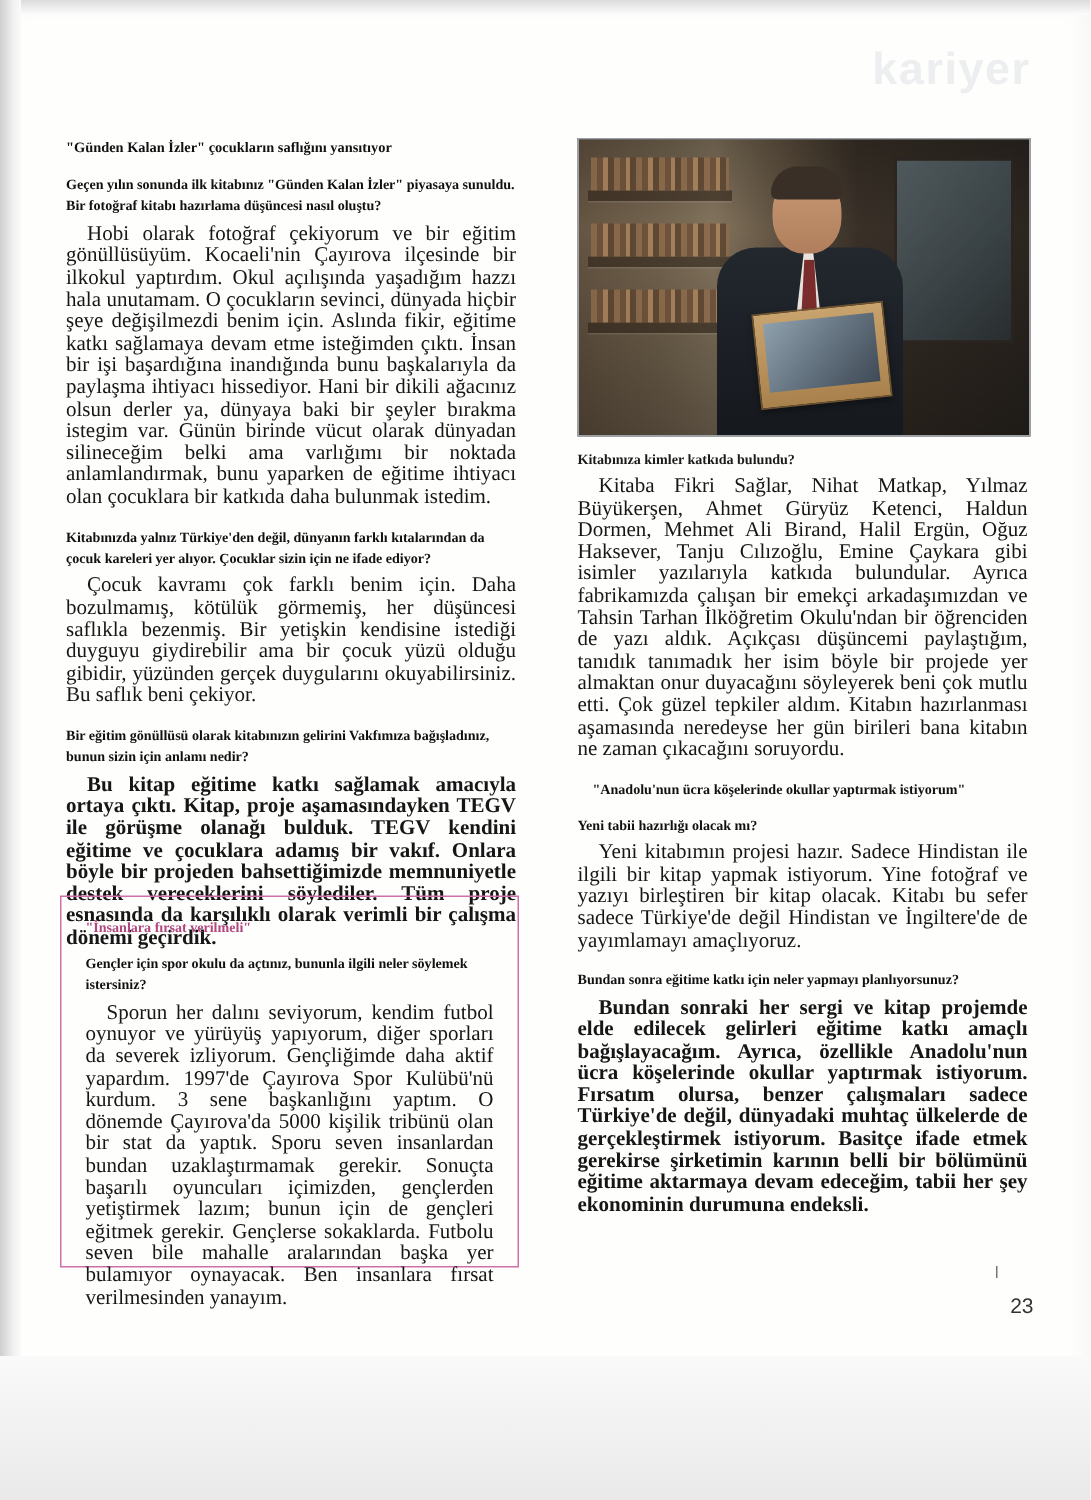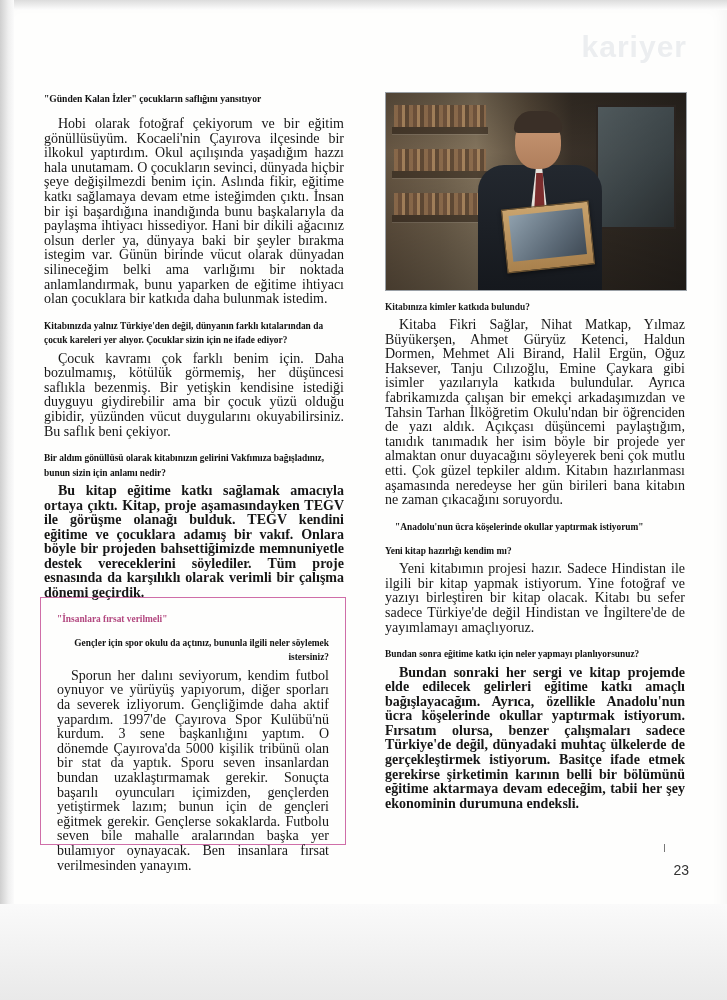--- a/index.html
+++ b/index.html
@@ -230,21 +230,21 @@
     box-sizing: border-box;
     padding: 16px 16px 10px 16px;
   }
   .pullquote .pq-title {
     font-family: "Liberation Serif", serif;
     font-weight: bold;
     font-size: 9.4px;
     color: #b2477f;
     margin: 0 0 12px 0;
   }
-  .pullquote .question { color: #111; text-align: right; }
+  .pullquote .question { color: #111; }
   .pullquote .para { margin-bottom: 16px; }
 
   .subhead-accent {
     font-family: "Liberation Serif", serif;
     font-weight: bold;
     font-size: 9.4px;
     line-height: 14px;
     color: #111;
     margin: 0 0 10px 0;
     text-indent: 10px;
@@ -273,26 +273,27 @@
 <div class="page">
   <div class="top-strip"></div>
   <div class="left-strip"></div>
   <div class="bottom-band"></div>
 
   <div class="masthead-ghost">kariyer</div>
 
   <div class="col-left">
     <p class="headline">"Günden Kalan İzler" çocukların saflığını yansıtıyor</p>
 
+    <p class="question">Geçen yılın sonunda ilk kitabınız "Günden Kalan İzler" piyasaya sunuldu. Bir fotoğraf kitabı hazırlama düşüncesi nasıl oluştu?</p>
     <p class="para">Hobi olarak fotoğraf çekiyorum ve bir eğitim gönüllüsüyüm. Kocaeli'nin Çayırova ilçesinde bir ilkokul yaptırdım. Okul açılışında yaşadığım hazzı hala unutamam. O çocukların sevinci, dünyada hiçbir şeye değişilmezdi benim için. Aslında fikir, eğitime katkı sağlamaya devam etme isteğimden çıktı. İnsan bir işi başardığına inandığında bunu başkalarıyla da paylaşma ihtiyacı hissediyor. Hani bir dikili ağacınız olsun derler ya, dünyaya baki bir şeyler bırakma istegim var. Günün birinde vücut olarak dünyadan silineceğim belki ama varlığımı bir noktada anlamlandırmak, bunu yaparken de eğitime ihtiyacı olan çocuklara bir katkıda daha bulunmak istedim.</p>
 
     <p class="question">Kitabınızda yalnız Türkiye'den değil, dünyanın farklı kıtalarından da çocuk kareleri yer alıyor. Çocuklar sizin için ne ifade ediyor?</p>
-    <p class="para">Çocuk kavramı çok farklı benim için. Daha bozulmamış, kötülük görmemiş, her düşüncesi saflıkla bezenmiş. Bir yetişkin kendisine istediği duyguyu giydirebilir ama bir çocuk yüzü olduğu gibidir, yüzünden vücut duygularını okuyabilirsiniz. Bu saflık beni çekiyor.</p>
-
-    <p class="question">Bir aldım gönüllüsü olarak kitabınızın gelirini Vakfımıza bağışladınız, bunun sizin için anlamı nedir?</p>
+    <p class="para">Çocuk kavramı çok farklı benim için. Daha bozulmamış, kötülük görmemiş, her düşüncesi saflıkla bezenmiş. Bir yetişkin kendisine istediği duyguyu giydirebilir ama bir çocuk yüzü olduğu gibidir, yüzünden gerçek duygularını okuyabilirsiniz. Bu saflık beni çekiyor.</p>
+
+    <p class="question">Bir eğitim gönüllüsü olarak kitabınızın gelirini Vakfımıza bağışladınız, bunun sizin için anlamı nedir?</p>
     <p class="para last">Bu kitap eğitime katkı sağlamak amacıyla ortaya çıktı. Kitap, proje aşamasındayken TEGV ile görüşme olanağı bulduk. TEGV kendini eğitime ve çocuklara adamış bir vakıf. Onlara böyle bir projeden bahsettiğimizde memnuniyetle destek vereceklerini söylediler. Tüm proje esnasında da karşılıklı olarak verimli bir çalışma dönemi geçirdik.</p>
   </div>
 
   <div class="pullquote">
     <p class="pq-title">"İnsanlara fırsat verilmeli"</p>
     <p class="question">Gençler için spor okulu da açtınız, bununla ilgili neler söylemek istersiniz?</p>
     <p class="para">Sporun her dalını seviyorum, kendim futbol oynuyor ve yürüyüş yapıyorum, diğer sporları da severek izliyorum. Gençliğimde daha aktif yapardım. 1997'de Çayırova Spor Kulübü'nü kurdum. 3 sene başkanlığını yaptım. O dönemde Çayırova'da 5000 kişilik tribünü olan bir stat da yaptık. Sporu seven insanlardan bundan uzaklaştırmamak gerekir. Sonuçta başarılı oyuncuları içimizden, gençlerden yetiştirmek lazım; bunun için de gençleri eğitmek gerekir. Gençlerse sokaklarda. Futbolu seven bile mahalle aralarından başka yer bulamıyor oynayacak. Ben insanlara fırsat verilmesinden yanayım.</p>
   </div>
 
   <div class="photo">
@@ -313,21 +314,21 @@
       <div class="held-book-img"></div>
     </div>
   </div>
 
   <div class="col-right" style="top:300px">
     <p class="caption-q">Kitabınıza kimler katkıda bulundu?</p>
     <p class="para">Kitaba Fikri Sağlar, Nihat Matkap, Yılmaz Büyükerşen, Ahmet Güryüz Ketenci, Haldun Dormen, Mehmet Ali Birand, Halil Ergün, Oğuz Haksever, Tanju Cılızoğlu, Emine Çaykara gibi isimler yazılarıyla katkıda bulundular. Ayrıca fabrikamızda çalışan bir emekçi arkadaşımızdan ve Tahsin Tarhan İlköğretim Okulu'ndan bir öğrenciden de yazı aldık. Açıkçası düşüncemi paylaştığım, tanıdık tanımadık her isim böyle bir projede yer almaktan onur duyacağını söyleyerek beni çok mutlu etti. Çok güzel tepkiler aldım. Kitabın hazırlanması aşamasında neredeyse her gün birileri bana kitabın ne zaman çıkacağını soruyordu.</p>
 
     <p class="subhead-accent">"Anadolu'nun ücra köşelerinde okullar yaptırmak istiyorum"</p>
 
-    <p class="question">Yeni kitap hazırlığı kendim mı?</p>
+    <p class="question">Yeni tabii hazırlığı olacak mı?</p>
     <p class="para">Yeni kitabımın projesi hazır. Sadece Hindistan ile ilgili bir kitap yapmak istiyorum. Yine fotoğraf ve yazıyı birleştiren bir kitap olacak. Kitabı bu sefer sadece Türkiye'de değil Hindistan ve İngiltere'de de yayımlamayı amaçlıyoruz.</p>
 
     <p class="question">Bundan sonra eğitime katkı için neler yapmayı planlıyorsunuz?</p>
     <p class="para last">Bundan sonraki her sergi ve kitap projemde elde edilecek gelirleri eğitime katkı amaçlı bağışlayacağım. Ayrıca, özellikle Anadolu'nun ücra köşelerinde okullar yaptırmak istiyorum. Fırsatım olursa, benzer çalışmaları sadece Türkiye'de değil, dünyadaki muhtaç ülkelerde de gerçekleştirmek istiyorum. Basitçe ifade etmek gerekirse şirketimin karının belli bir bölümünü eğitime aktarmaya devam edeceğim, tabii her şey ekonominin durumuna endeksli.</p>
   </div>
 
   <div class="tick"></div>
   <div class="page-number">23</div>
 </div>
 

